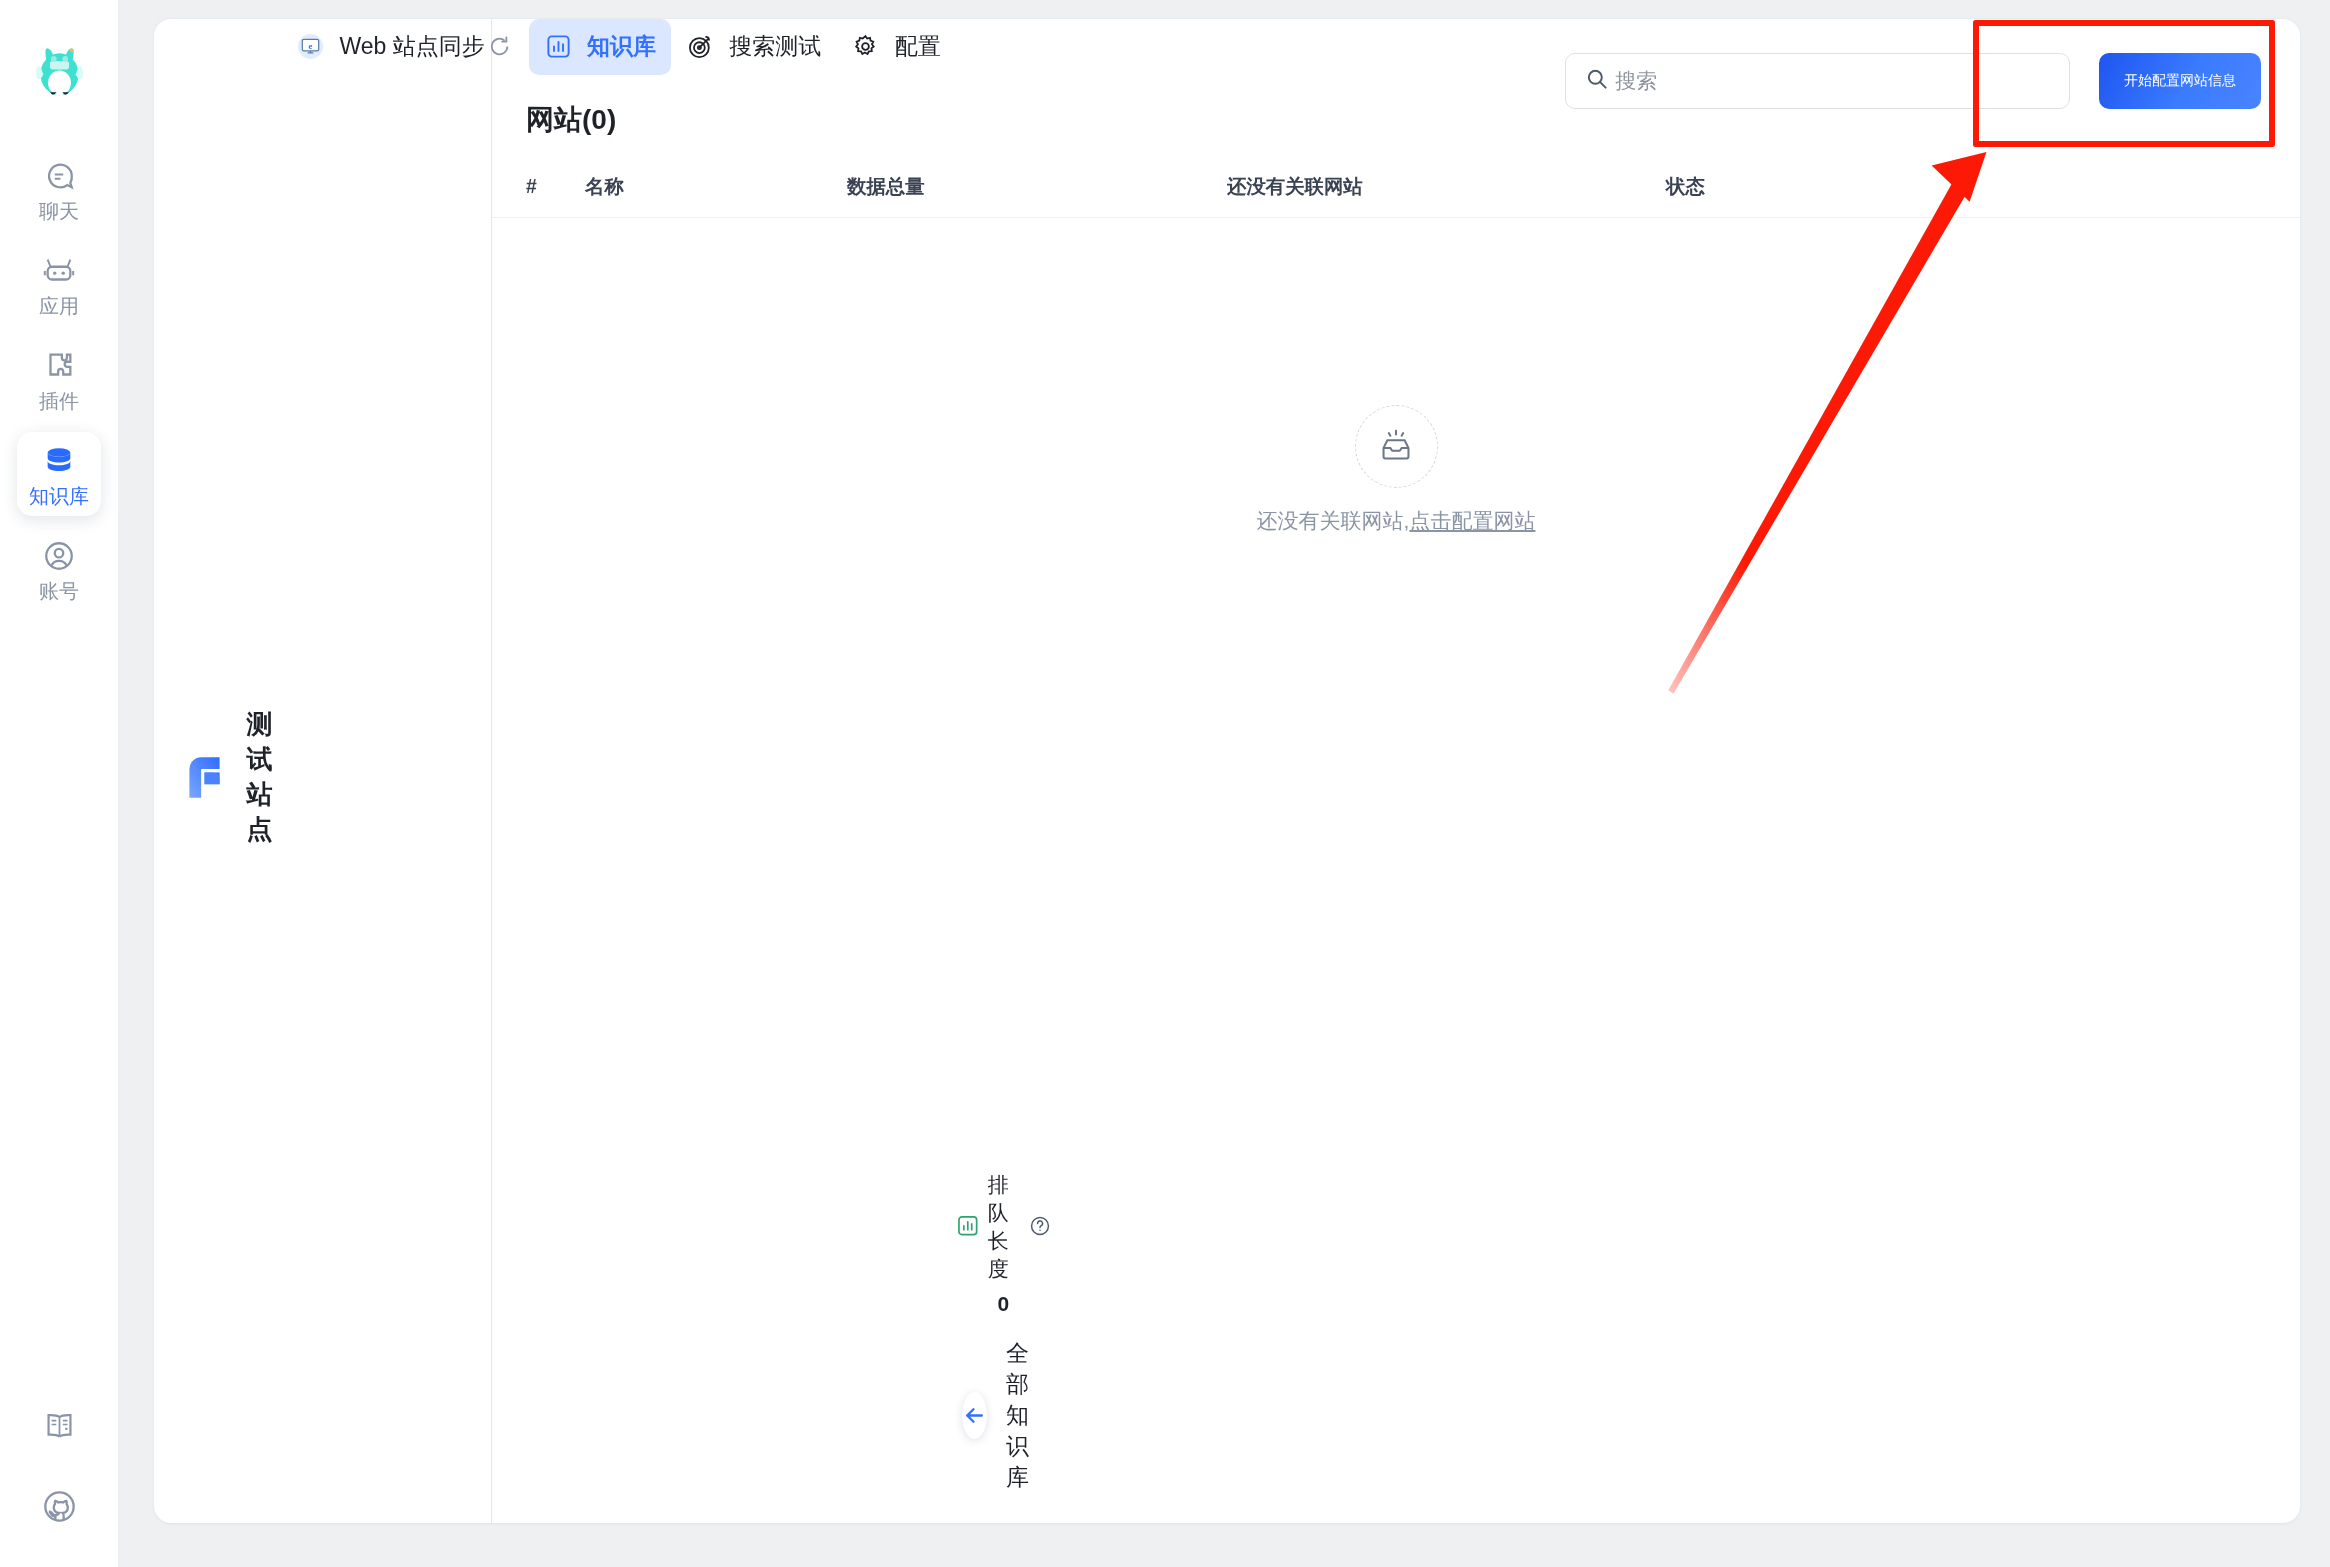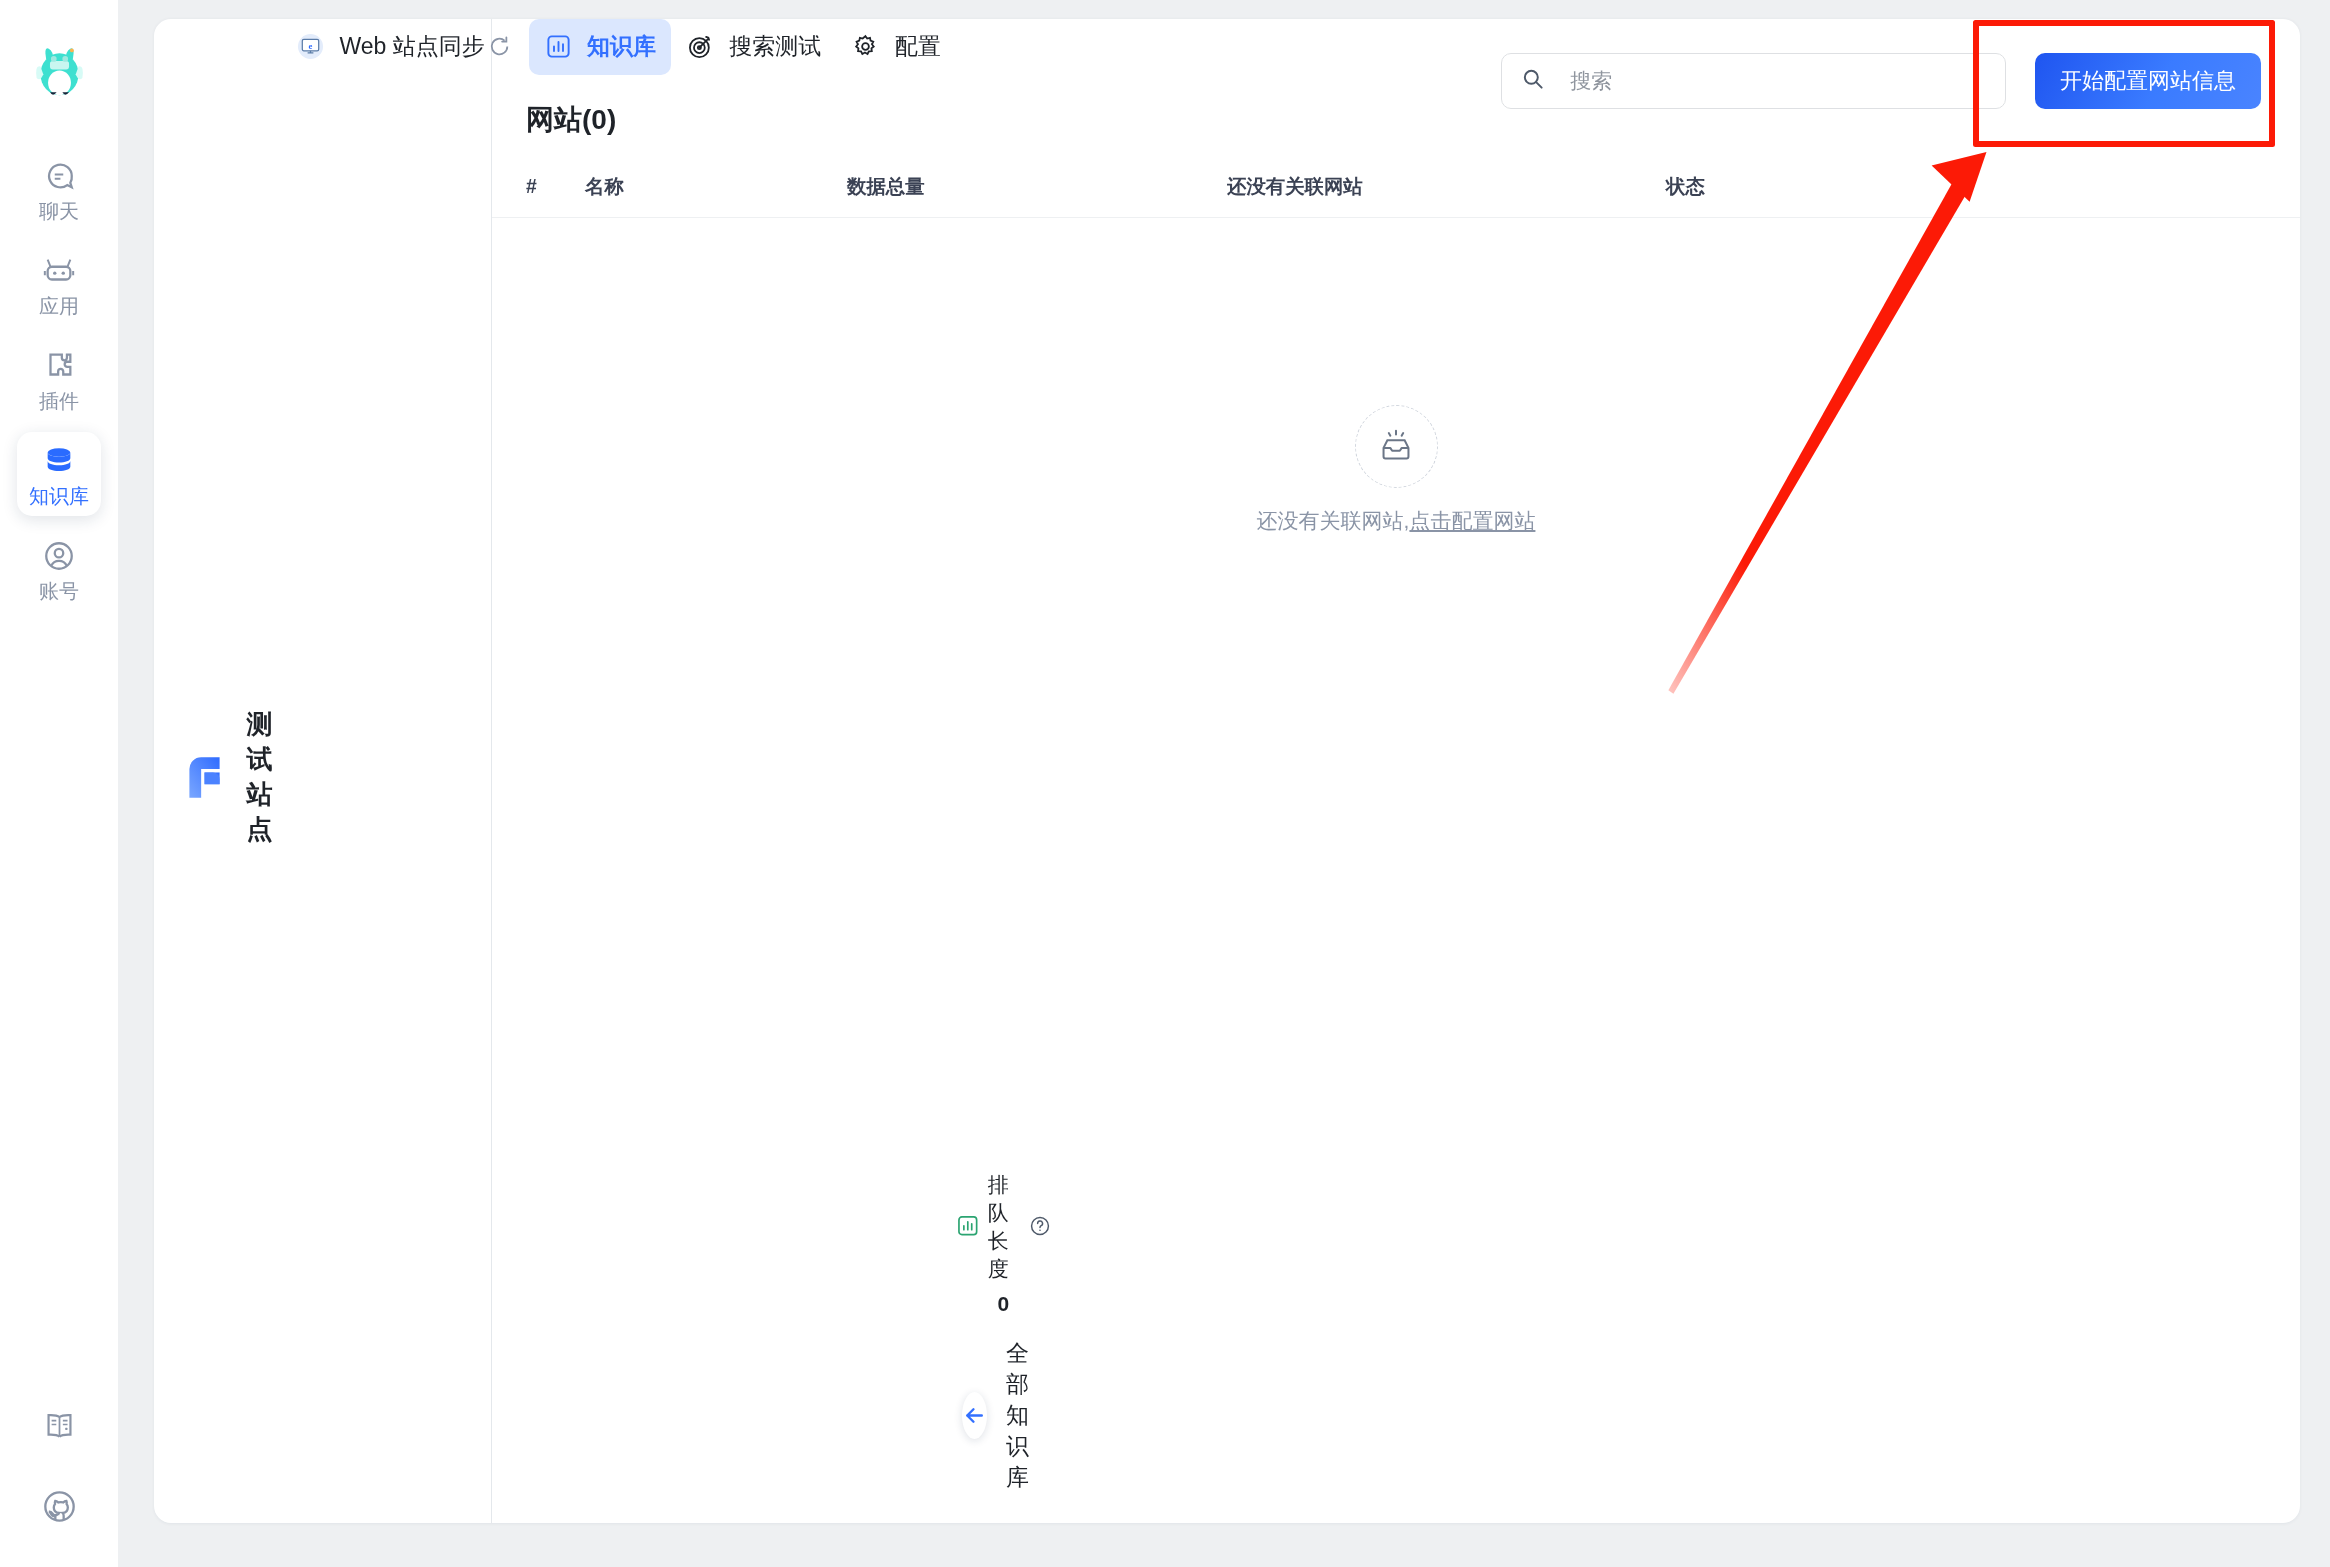--- a/index.html
+++ b/index.html
@@ -76,27 +76,27 @@
   }
   .kb-all-lbl { font-size: 23px; color: #1f2329; }
 
   
   .main { flex: 1; position: relative; display: flex; flex-direction: column; min-width: 0; }
   .main-top { display: flex; align-items: flex-start; padding: 34px 39px 0 34px; }
   .main-title { font-size: 28px; font-weight: 700; color: #1f2329; line-height: 1.2; padding-top: 6.8px; margin-top: 44px; }
   .main-actions { margin-left: auto; display: flex; align-items: center; gap: 29px; }
   .search-box {
     width: 505px; height: 56px; border: 0.8px solid #dee0e3; border-radius: 10px;
-    display: flex; align-items: center; gap: 26px; padding: 0 18.6px; background: #fff;
+    display: flex; align-items: center; gap: 7px; padding: 0 18.6px; background: #fff;
   }
   .search-box .sp { font-size: 21px; color: #8f959e; }
   .primary-btn {
     height: 56px; padding: 0 25px; border: none; border-radius: 10px;
     background: linear-gradient(120deg, #1f55f0 0%, #3a7bff 55%, #4a84ff 100%);
-    color: #fff; font-size: 22px; cursor: pointer; white-space: nowrap;
+    color: #fff; font-size: 14px; cursor: pointer; white-space: nowrap;
     font-family: inherit;
   }
 
   .thead {
     display: flex; align-items: center; height: 61px;
     border-bottom: 0.8px solid #eef0f2; margin-top: 20px; padding: 0 34px;
   }
   .th { font-size: 19.4px; font-weight: 700; color: #3b4254; }
   .th.c0 { width: 59px; }
   .th.c1 { width: 262px; }

